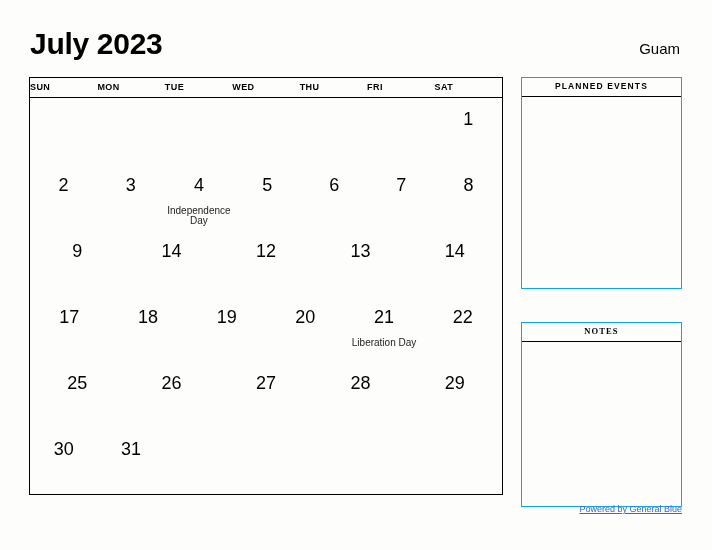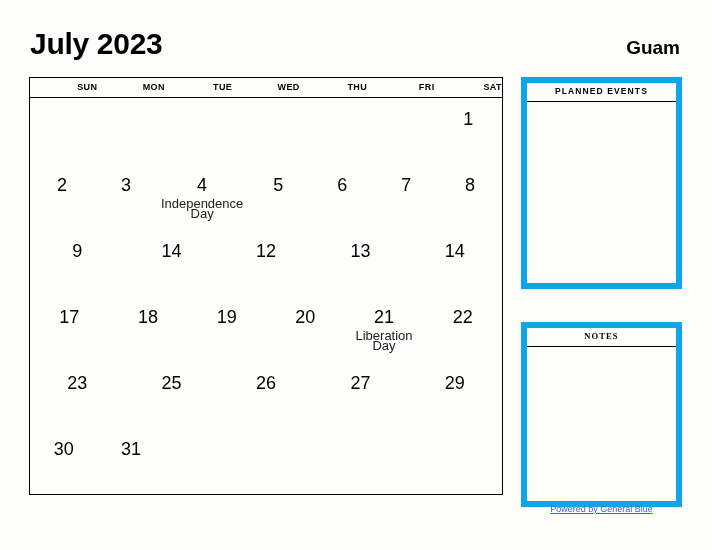--- a/index.html
+++ b/index.html
@@ -34,22 +34,22 @@
     justify-content: space-between;
   }
   .month-title {
     font-size: 30px;
     font-weight: bold;
     letter-spacing: -0.3px;
     line-height: 32px;
     white-space: nowrap;
   }
   .location-title {
-    font-size: 19px;
-    font-weight: bold;
+    font-size: 15px;
+    font-weight: normal;
     line-height: 32px;
     white-space: nowrap;
   }
 
   
   .calendar {
     position: absolute;
     left: 29px;
     top: 77px;
     width: 474px;
@@ -61,21 +61,21 @@
     flex-direction: column;
   }
   .weekdays {
     display: flex;
     height: 19px;
     border-bottom: 1px solid #000;
     flex: 0 0 auto;
   }
   .weekday {
     flex: 1 1 0;
-    text-align: right;
+    text-align: left;
     font-size: 9px;
     font-weight: bold;
     letter-spacing: 0.4px;
     line-height: 18px;
   }
   .weeks {
     flex: 1 1 auto;
     display: flex;
     flex-direction: column;
   }
@@ -91,34 +91,34 @@
     box-sizing: border-box;
   }
   .day-num {
     font-size: 18px;
     line-height: 22px;
     font-weight: normal;
     display: block;
   }
   .day-event {
     display: block;
-    font-size: 13px;
+    font-size: 10px;
     line-height: 10px;
-    margin-top: 3px;
+    margin-top: 10px;
     padding: 0 3px;
     color: #222;
   }
   .day.empty .day-num { visibility: hidden; }
 
   
   .side-box {
     position: absolute;
     left: 521px;
     width: 161px;
-    border: 6px solid #0ea5e9;
+    border: 1px solid #0ea5e9;
     box-sizing: border-box;
     background: #fdfdfc;
   }
   #planned-events-box { top: 77px; height: 212px; }
   #notes-box { top: 322px; height: 185px; font-family: Liberation Serif, serif; }
   .side-box-title {
     height: 18px;
     border-bottom: 1px solid #000;
     text-align: center;
     font-size: 8.5px;
@@ -129,21 +129,21 @@
   .side-box-body {
     height: calc(100% - 19px);
   }
 
   
   .footer-link {
     position: absolute;
     left: 521px;
     top: 504px;
     width: 161px;
-    text-align: center;
+    text-align: right;
     font-size: 9px;
     color: #3a63d8;
     text-decoration: underline;
     white-space: nowrap;
   }
 </style>
 </head>
 <body>
 
 <div class="page">
@@ -244,30 +244,30 @@
           <div class="day">
             <span class="day-num">21</span>
             <span class="day-event">Liberation Day</span>
           </div>
           <div class="day">
             <span class="day-num">22</span>
           </div>
         </div>
         <div class="week">
           <div class="day">
-            <span class="day-num">23</span>
-          </div>
-          <div class="day">
             <span class="day-num">25</span>
           </div>
           <div class="day">
             <span class="day-num">26</span>
           </div>
           <div class="day">
             <span class="day-num">27</span>
+          </div>
+          <div class="day">
+            <span class="day-num">28</span>
           </div>
           <div class="day">
             <span class="day-num">29</span>
           </div>
         </div>
         <div class="week">
           <div class="day">
             <span class="day-num">30</span>
           </div>
           <div class="day">

